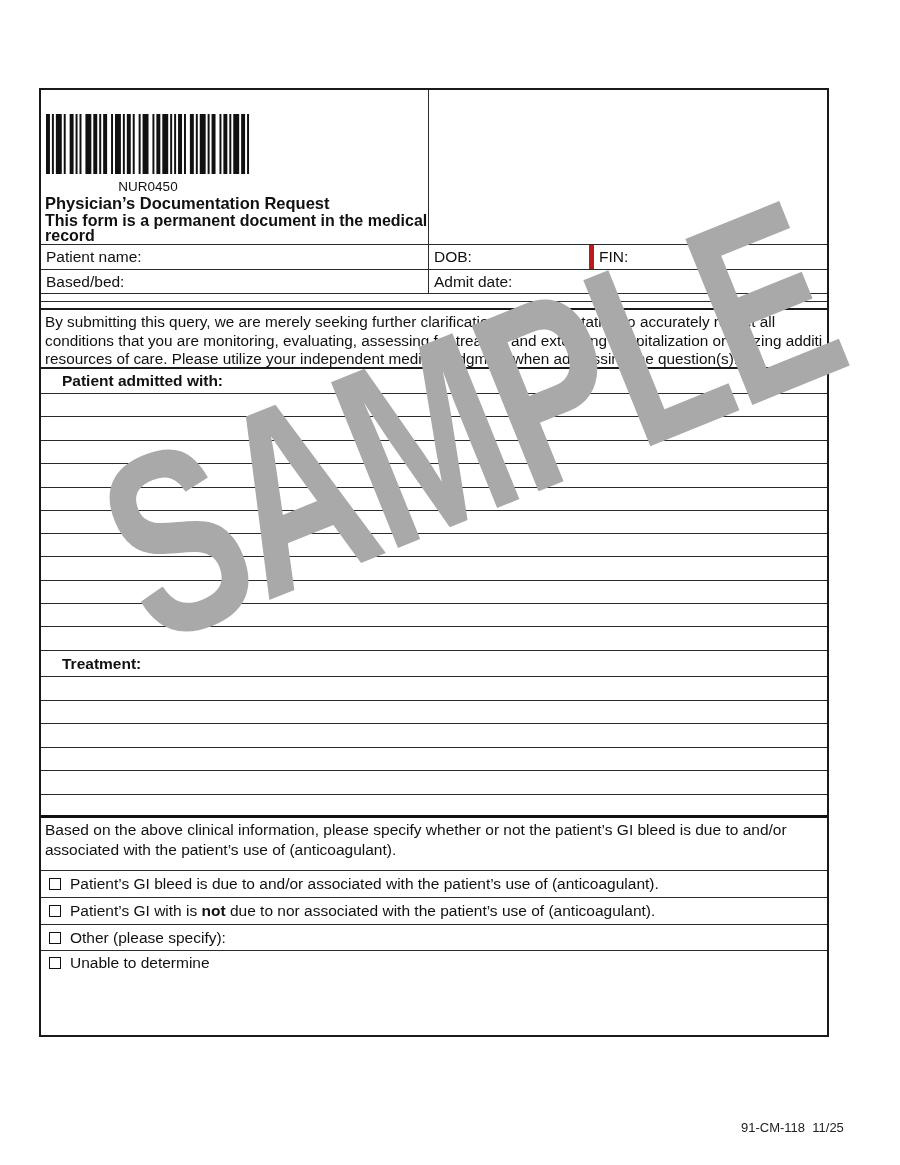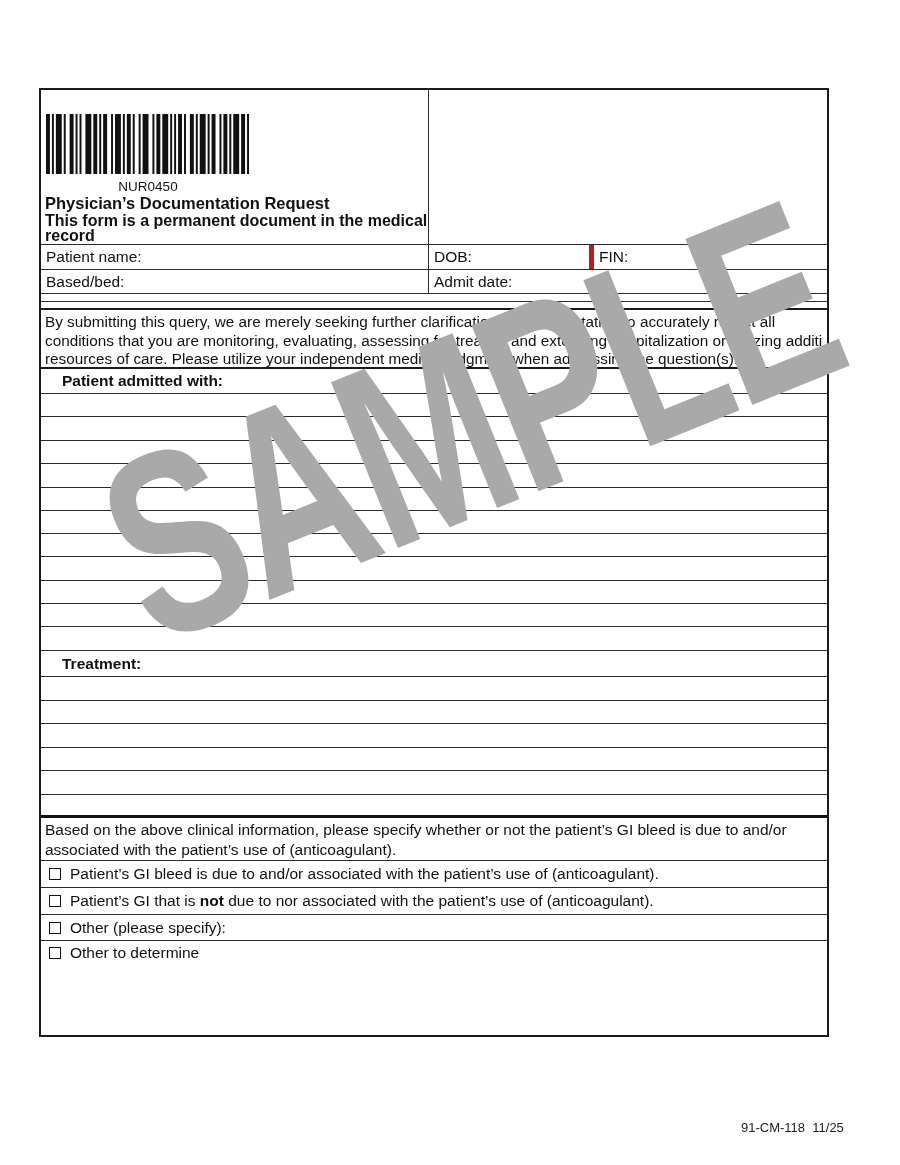--- a/index.html
+++ b/index.html
@@ -168,39 +168,39 @@
   <div class="r" style="height:26px">
     <span class="boldlbl">Treatment:</span>
   </div>
   <div class="r" style="height:24px"></div>
   <div class="r" style="height:23px"></div>
   <div class="r" style="height:24px"></div>
   <div class="r" style="height:23px"></div>
   <div class="r" style="height:24px"></div>
   <div class="r bb3" style="height:23px"></div>
 
-  <div class="r q-block" style="height:43px">
+  <div class="r q-block" style="height:53px">
     <div>Based on the above clinical information, please specify whether or not the patient’s GI bleed is due to and/or</div>
     <div>associated with the patient’s use of (anticoagulant).</div>
   </div>
 
   <div class="r" style="height:27px">
     <span class="cbx"></span>
     <span class="cb-text"><span>Patient’s GI bleed is due to and/or associated with the patient’s use of (anticoagulant).</span><b></b><span></span></span>
   </div>
   <div class="r" style="height:27px">
     <span class="cbx"></span>
-    <span class="cb-text"><span>Patient’s GI that is </span><b>not</b><span> due to nor associated with the patient’s use of (anticoagulant).</span></span>
+    <span class="cb-text"><span>Patient’s GI with is </span><b>not</b><span> due to nor associated with the patient’s use of (anticoagulant).</span></span>
   </div>
   <div class="r" style="height:26px">
     <span class="cbx"></span>
     <span class="cb-text"><span>Other (please specify):</span><b></b><span></span></span>
   </div>
   <div class="r nb" style="height:23px">
     <span class="cbx"></span>
-    <span class="cb-text"><span>Other to determine</span><b></b><span></span></span>
+    <span class="cb-text"><span>Unable to determine</span><b></b><span></span></span>
   </div>
 
 </div>
 
 <div class="watermark">SAMPLE</div>
 
 <div class="footer">91-CM-118  11/25</div>
 
 </body></html>

